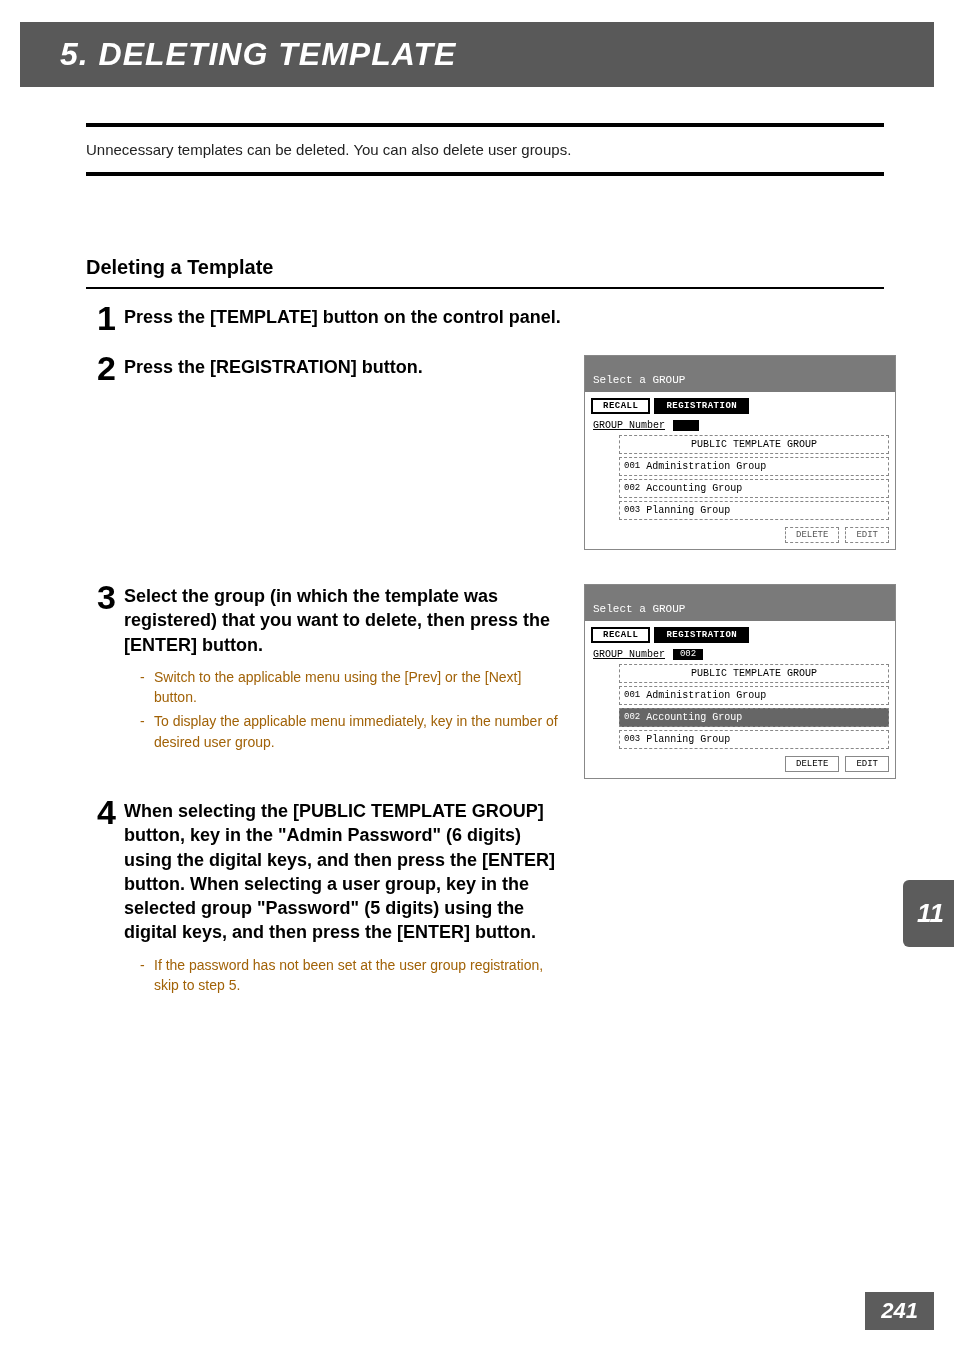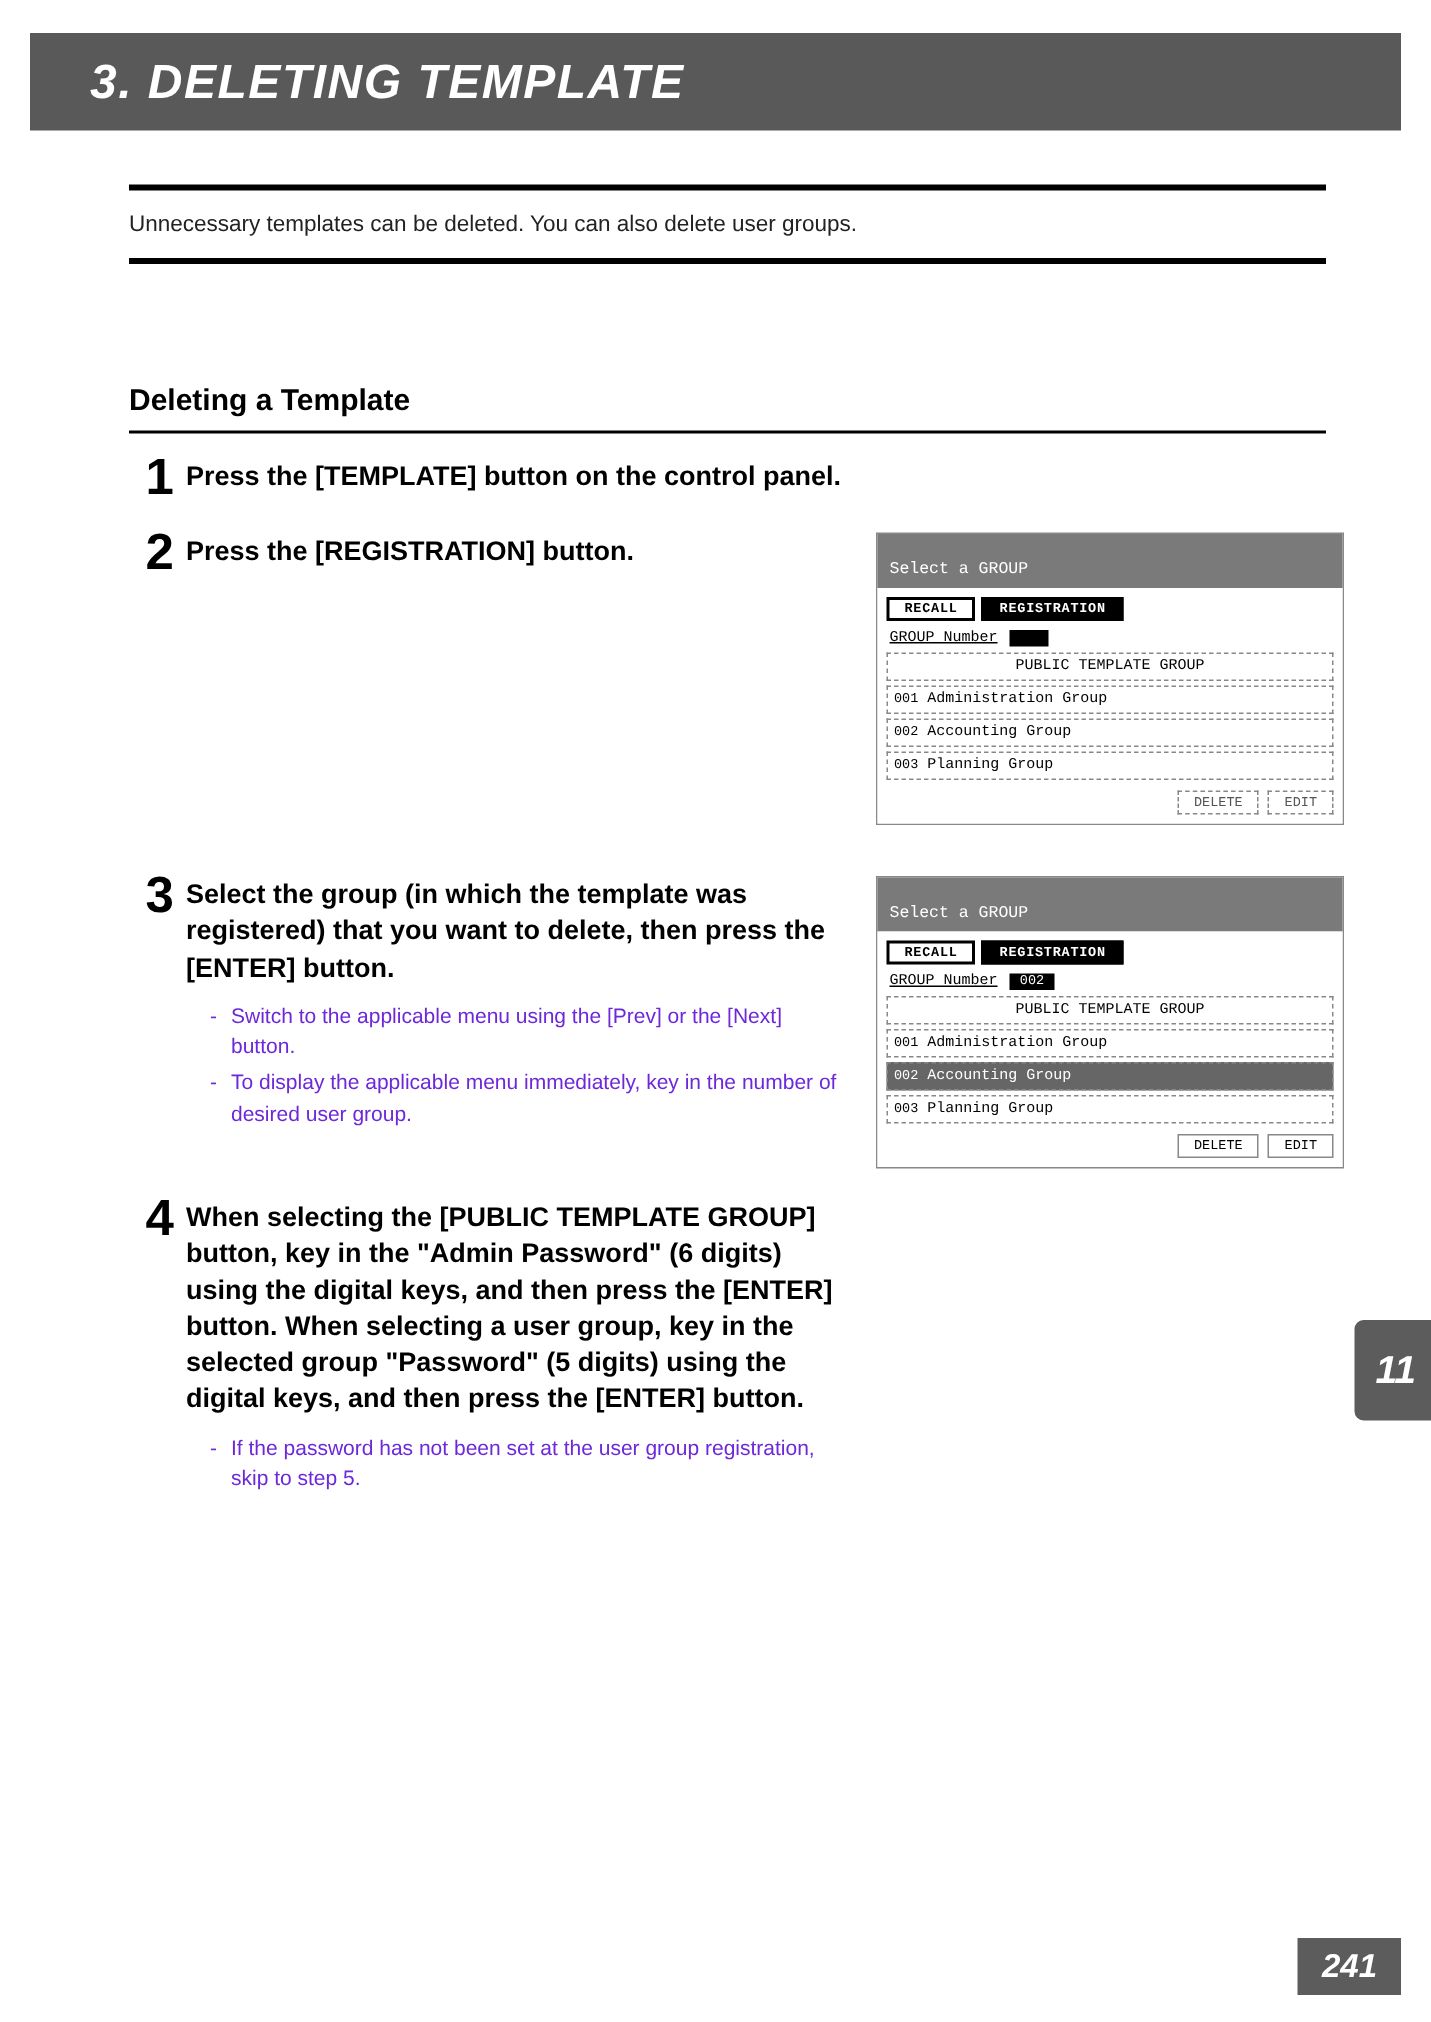--- a/index.html
+++ b/index.html
@@ -81,21 +81,21 @@
   .step-text {
     font-size: 18px;
     font-weight: bold;
     line-height: 1.35;
   }
   .step-sub {
     list-style: none;
     margin-top: 10px;
     padding-left: 16px;
     font-size: 14px;
-    color: #6d28d9;
+    color: #a16207;
     line-height: 1.45;
   }
   .step-sub li {
     position: relative;
     padding-left: 14px;
     margin-bottom: 4px;
   }
   .step-sub li::before {
     content: "-";
     position: absolute;
@@ -159,20 +159,21 @@
     line-height: 11px;
     width: 30px;
   }
   .dev-row {
     border: 1px dashed #888;
     padding: 3px 4px;
     margin-bottom: 3px;
     font-size: 10px;
     display: flex;
     gap: 6px;
+    margin-left: 28px;
   }
   .dev-row.center { justify-content: center; }
   .dev-row.sel { background: #666; color: #fff; }
   .dev-row .idx { font-size: 9px; text-align: center; }
   .dev-btns {
     display: flex;
     justify-content: flex-end;
     gap: 6px;
     padding-top: 4px;
   }
@@ -206,21 +207,21 @@
     font-size: 22px;
     font-weight: bold;
     font-style: italic;
     padding: 6px 16px;
   }
 </style>
 </head>
 <body>
 
 <div class="chapter-bar">
-  <div class="chapter-title">3. DELETING TEMPLATE</div>
+  <div class="chapter-title">5. DELETING TEMPLATE</div>
 </div>
 
 <div class="content">
   <hr class="hr-thick">
   <p class="intro">Unnecessary templates can be deleted. You can also delete user groups.</p>
   <hr class="hr-thick2">
 
   <div class="section-title-wrap">
     <div class="section-title">Deleting a Template</div>
   </div>

